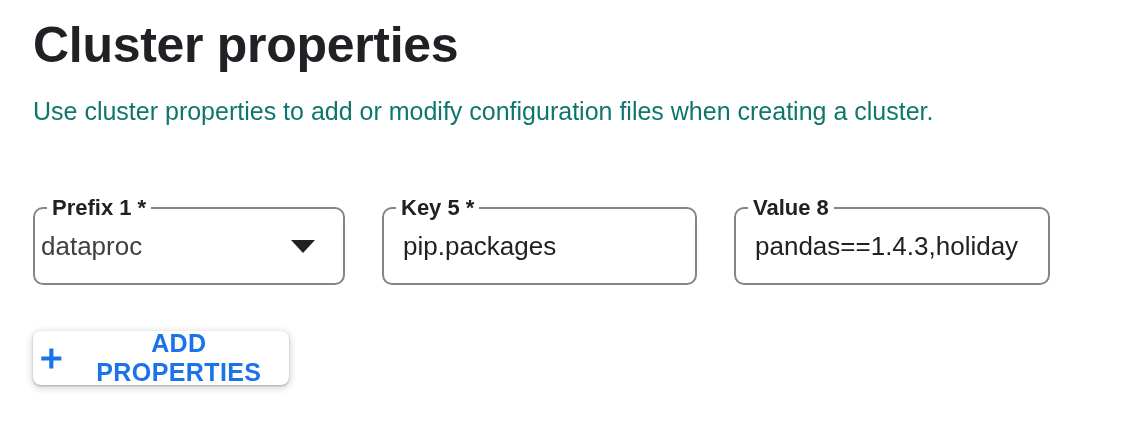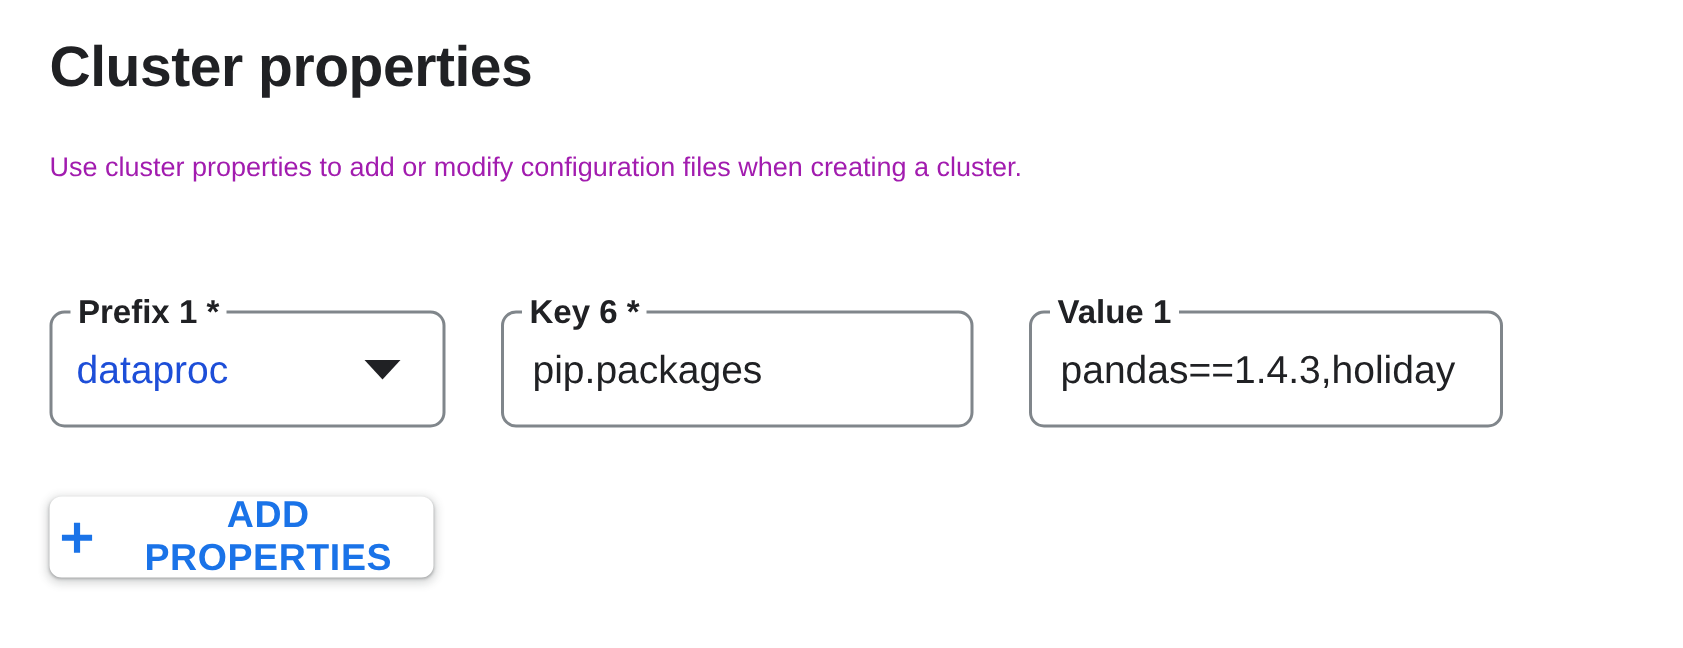--- a/index.html
+++ b/index.html
@@ -10,69 +10,69 @@
   body {
     width: 1122px;
     height: 432px;
     overflow: hidden;
     font-family: "Liberation Sans", sans-serif;
     color: #202124;
   }
   .page-title {
     margin: 0;
     padding: 24px 0 0 33px;
-    font-size: 38px;
+    font-size: 50px;
     line-height: 42px;
     font-weight: 700;
     letter-spacing: -0.3px;
     color: #202124;
   }
   .page-description {
     margin: 30px 0 0 33px;
-    font-size: 18px;
+    font-size: 25px;
     line-height: 30px;
     font-weight: 400;
-    color: #a21caf;
+    color: #0f766e;
     white-space: nowrap;
   }
   .fields-row {
     display: flex;
     gap: 37px;
     margin: 81px 0 0 33px;
   }
   .field {
     position: relative;
     box-sizing: border-box;
     height: 78px;
     background: #ffffff;
     border: 2px solid #80868b;
     border-radius: 10px;
     display: flex;
     align-items: center;
   }
-  .w-prefix { width: 264px; }
+  .w-prefix { width: 312px; }
   .w-key    { width: 315px; }
   .w-value  { width: 316px; }
   .field-label {
     position: absolute;
     top: -13px;
     left: 12px;
     background: #ffffff;
     padding: 0 5px;
     font-size: 22px;
     line-height: 24px;
     font-weight: 600;
     color: #202124;
     white-space: nowrap;
   }
   .select-field { cursor: pointer; justify-content: space-between; }
   .select-value {
     font-size: 26px;
-    color: #1d4ed8;
-    padding-left: 16px;
+    color: #404040;
+    padding-left: 6px;
   }
   .dropdown-arrow {
     width: 0;
     height: 0;
     border-left: 12px solid transparent;
     border-right: 12px solid transparent;
     border-top: 13px solid #202124;
     margin-right: 28px;
   }
   .field-input {
@@ -118,26 +118,26 @@
 
 <div class="fields-row">
 
   <div class="field select-field w-prefix">
     <span class="field-label">Prefix 1 *</span>
     <span class="select-value">dataproc</span>
     <span class="dropdown-arrow"></span>
   </div>
 
   <div class="field w-key">
-    <span class="field-label">Key 6 *</span>
+    <span class="field-label">Key 5 *</span>
     <input class="field-input" type="text" value="pip.packages" style="">
   </div>
 
   <div class="field w-value">
-    <span class="field-label">Value 1</span>
+    <span class="field-label">Value 8</span>
     <input class="field-input" type="text" value="pandas==1.4.3,holiday" style="">
   </div>
 
 </div>
 
 <button class="add-properties-button">
   <svg class="plus-icon" width="27" height="27" viewBox="0 0 27 27">
     <path d="M13.5 2.5 V24.5 M2.5 13.5 H24.5" stroke="#1a73e8" stroke-width="4.5" fill="none"></path>
   </svg>
   <span>ADD PROPERTIES</span>

